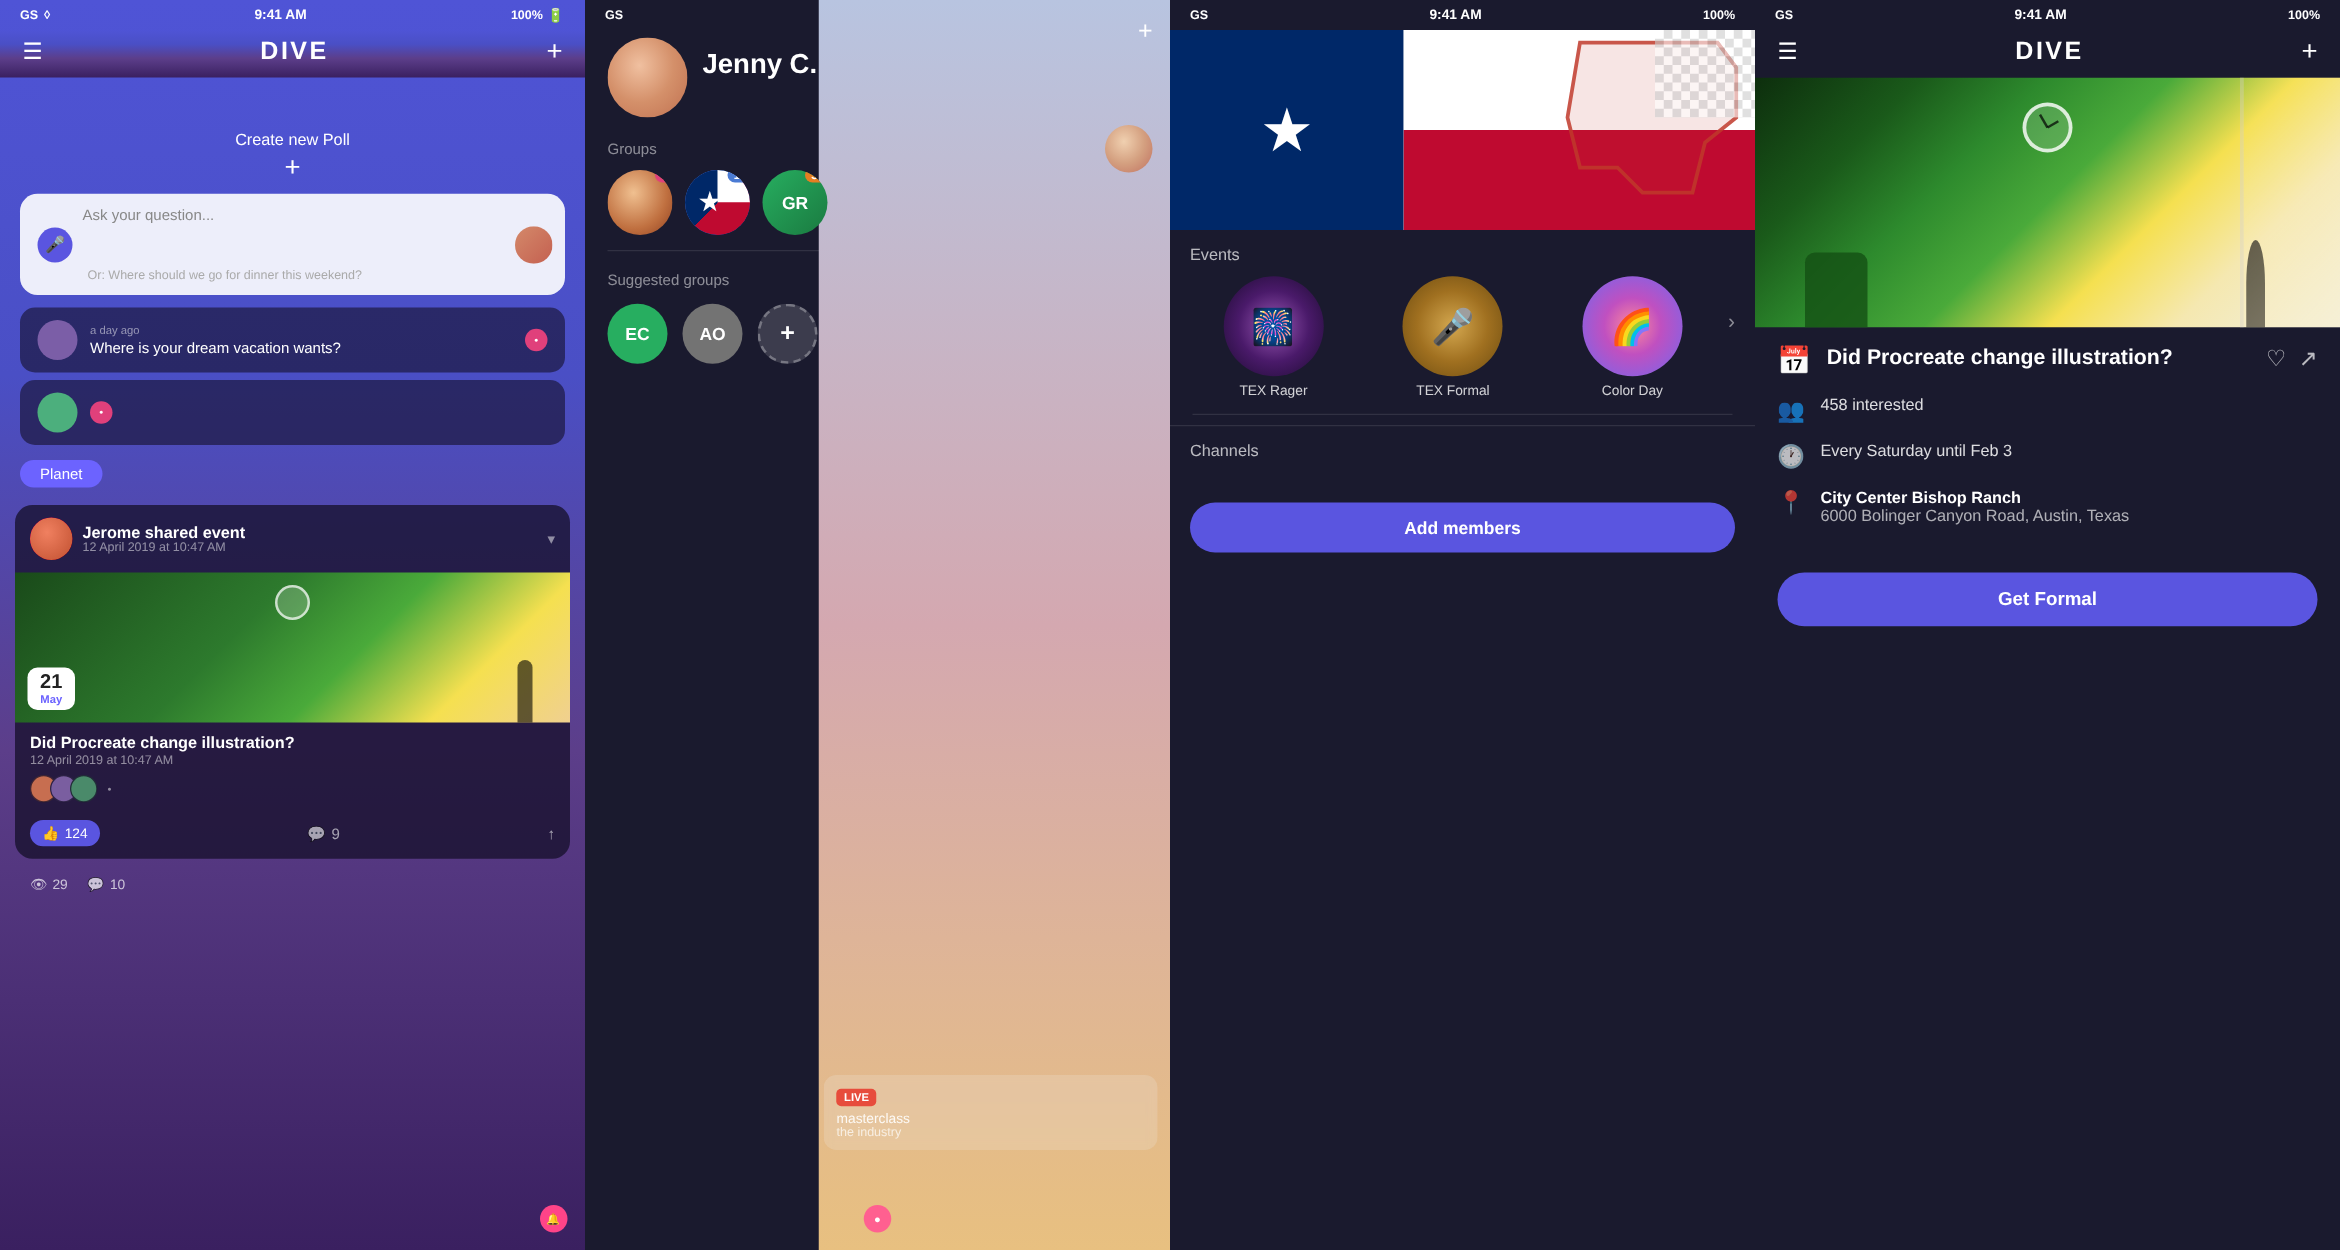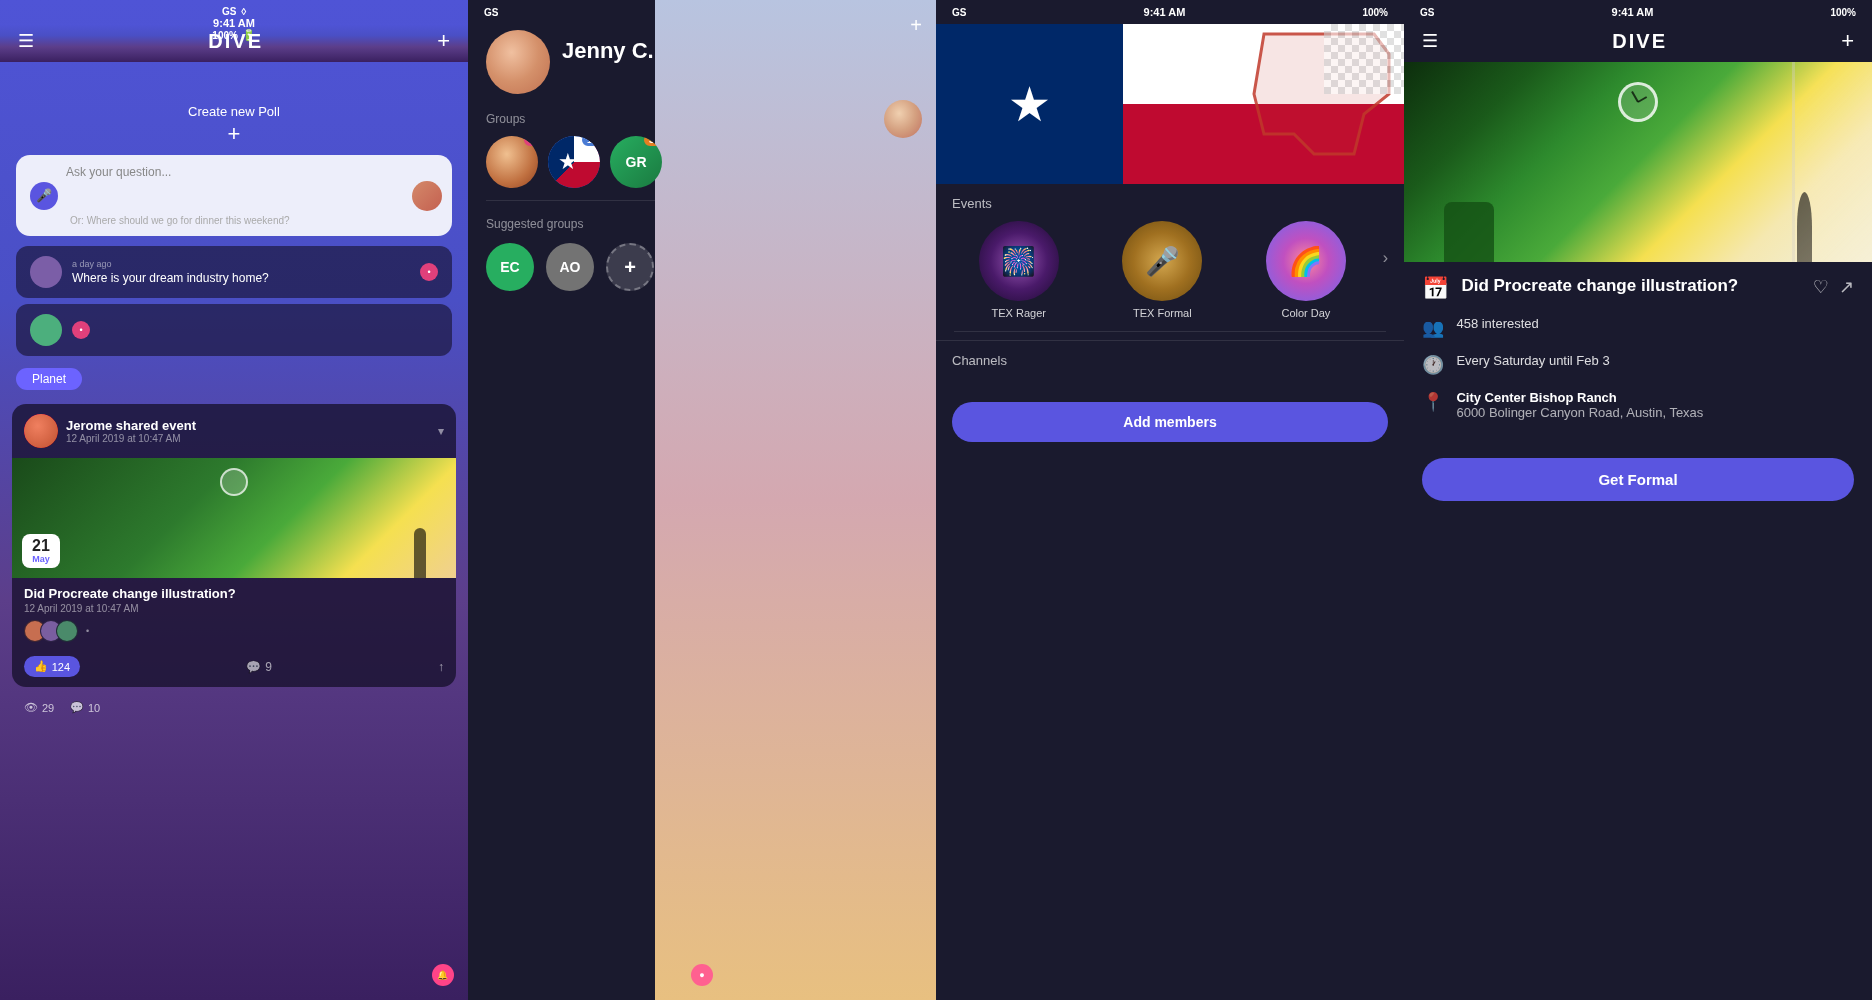--- a/index.html
+++ b/index.html
@@ -32,21 +32,21 @@
       font-weight: 600;
       height: 24px;
     }
     .status-bar .time { font-weight: 700; }
     .status-bar .right { display: flex; gap: 4px; align-items: center; }
 
     
     .phone-1 {
       background: linear-gradient(180deg, #4f54d6 0%, #4a4fc5 30%, #5c3e8a 60%, #3a2060 100%);
     }
-    .phone-1 .status-bar { color: white; flex-direction: column; }
+    .phone-1 .status-bar { color: white; }
     .phone-1 .header {
       display: flex;
       justify-content: space-between;
       align-items: center;
       padding: 4px 18px 8px;
       color: white;
     }
     .phone-1 .app-title {
       font-size: 20px;
       font-weight: 700;
@@ -556,21 +556,21 @@
       <div class="poll-input-avatar-inner"></div>
     </div>
   </div>
 
   
   <div class="feed-area">
     <div class="feed-poll-item">
       <div class="feed-poll-avatar purple"></div>
       <div style="flex:1;">
         <div class="feed-poll-meta">a day ago</div>
-        <div class="feed-poll-text">Where is your dream industry home?</div>
+        <div class="feed-poll-text">Where is your dream vacation wants?</div>
       </div>
       <div class="feed-poll-badge">•</div>
     </div>
     <div class="feed-poll-item">
       <div class="feed-poll-avatar green"></div>
       <div class="feed-poll-badge" style="background:#e0407b;">•</div>
     </div>
   </div>
 
   
@@ -692,20 +692,25 @@
 
   <div class="divider"></div>
 
   <div class="section-label">Suggested groups</div>
   <div class="suggested-groups">
     <div class="sg-bubble sg-ec">EC</div>
     <div class="sg-bubble sg-ao">AO</div>
     <div class="sg-bubble sg-add">+</div>
   </div>
 
+  <div style="position:absolute;bottom:80px;right:10px;width:57%;background:rgba(240,240,240,0.2);border-radius:10px;padding:8px 10px;backdrop-filter:blur(4px);">
+    <div class="live-badge">LIVE</div>
+    <div style="font-size:11px;color:white;opacity:0.9;">masterclass</div>
+    <div style="font-size:10px;color:white;opacity:0.7;">the industry</div>
+  </div>
 
   <div style="position:absolute;bottom:14px;left:50%;transform:translateX(-50%);width:22px;height:22px;background:#ff6090;border-radius:50%;display:flex;align-items:center;justify-content:center;">
     <span style="font-size:9px;color:white;">●</span>
   </div>
 </div>
 
 <div class="phone phone-3">
 
   <div class="status-bar">
     <span style="font-size:10px;">GS</span>

